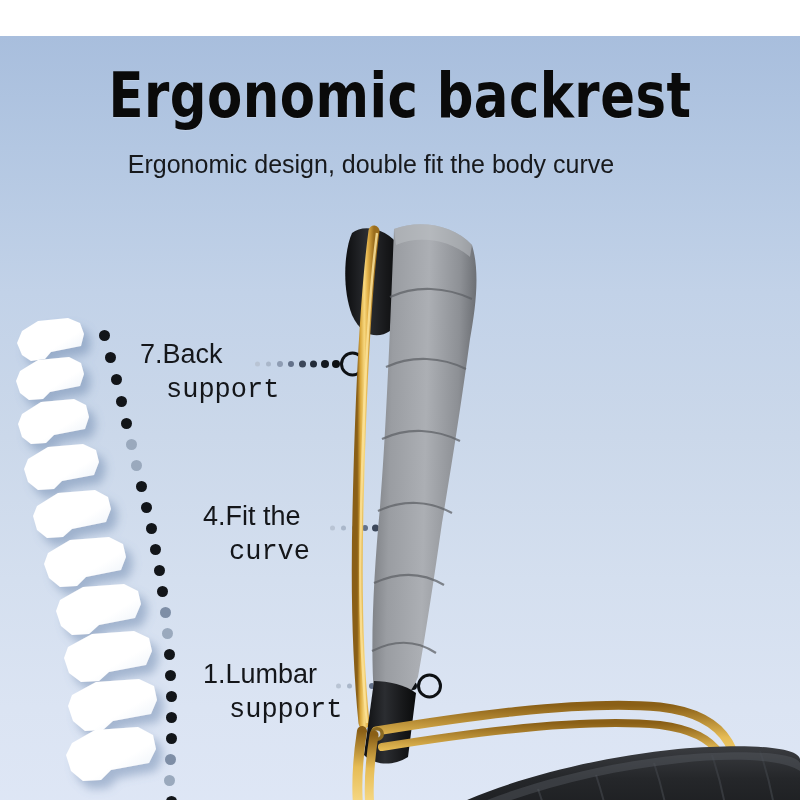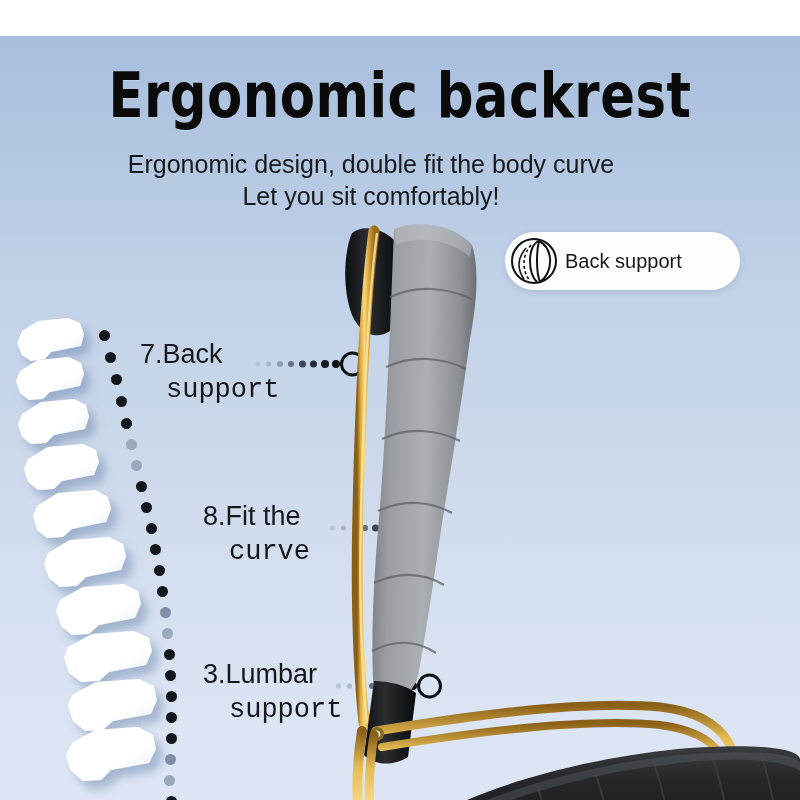--- a/index.html
+++ b/index.html
@@ -82,21 +82,20 @@
 </style>
 </head>
 <body>
 
 <div id="stage">
 
   <div id="title">Ergonomic backrest</div>
 
   <div id="subtitle">
     <div>Ergonomic design, double fit the body curve</div>
-    <div>Let you sit comfortably!</div>
   </div>
 
   <div id="spine">
     <svg width="190" height="520" viewBox="0 0 190 520">
       <defs>
         <filter id="vsh" x="-60%" y="-60%" width="260%" height="260%">
           <feDropShadow dx="7" dy="8" stdDeviation="5" flood-color="#5d7persistent" flood-opacity="0"></feDropShadow>
           <feDropShadow dx="7" dy="8" stdDeviation="5" flood-color="#637ea6" flood-opacity=".45"></feDropShadow>
         </filter>
         <linearGradient id="vg" x1="0" y1="0" x2="1" y2="1">
@@ -162,39 +161,39 @@
       <span class="ld" style="left:44px;width:7px;height:7px;background:#3c4759;"></span>
       <span class="ld" style="left:55px;width:7px;height:7px;background:#242c39;"></span>
       <span class="ld" style="left:66px;width:8px;height:8px;background:#14181f;"></span>
       <span class="ld" style="left:77px;width:8px;height:8px;background:#0d1013;"></span>
       <span class="ring"></span>
     </div>
   </div>
 
   <div class="callout" style="left:203px;top:462px;">
     <div class="ctext">
-      <span>8.Fit the</span>
+      <span>4.Fit the</span>
       <span class="l2i">curve</span>
     </div>
     <div class="leader" style="left:127px;top:22px;width:104px;">
       <span class="ld" style="left:0px; width:5px;height:5px;background:#b9c4d4;"></span>
       <span class="ld" style="left:11px;width:5px;height:5px;background:#aab7ca;"></span>
       <span class="ld" style="left:22px;width:6px;height:6px;background:#8e9cb3;"></span>
       <span class="ld" style="left:32px;width:6px;height:6px;background:#63718a;"></span>
       <span class="ld" style="left:42px;width:7px;height:7px;background:#3c4759;"></span>
       <span class="ld" style="left:52px;width:7px;height:7px;background:#242c39;"></span>
       <span class="ld" style="left:62px;width:8px;height:8px;background:#14181f;"></span>
       <span class="ld" style="left:72px;width:8px;height:8px;background:#0d1013;"></span>
       <span class="ring"></span>
     </div>
   </div>
 
   <div class="callout" style="left:203px;top:620px;">
     <div class="ctext">
-      <span>3.Lumbar</span>
+      <span>1.Lumbar</span>
       <span class="l2i">support</span>
     </div>
     <div class="leader" style="left:133px;top:22px;width:106px;">
       <span class="ld" style="left:0px; width:5px;height:5px;background:#b9c4d4;"></span>
       <span class="ld" style="left:11px;width:5px;height:5px;background:#aab7ca;"></span>
       <span class="ld" style="left:22px;width:6px;height:6px;background:#8e9cb3;"></span>
       <span class="ld" style="left:33px;width:6px;height:6px;background:#63718a;"></span>
       <span class="ld" style="left:43px;width:7px;height:7px;background:#3c4759;"></span>
       <span class="ld" style="left:53px;width:7px;height:7px;background:#242c39;"></span>
       <span class="ld" style="left:63px;width:8px;height:8px;background:#14181f;"></span>
@@ -312,28 +311,18 @@
       <path d="M258 694 C268 686 302 684 316 692 C324 698 322 710 312 716
                C296 724 266 722 258 712 Z" fill="#1a1c1f"></path>
       <rect x="276" y="716" width="20" height="44" rx="5" fill="url(#chrome)"></rect>
       <path d="M252 762 C266 752 306 750 322 760 C334 768 330 784 312 790
                C290 796 258 792 250 780 Z" fill="#17191c"></path>
     </svg>
   </div>
 
   <div id="badges">
 
-    <div class="badge w1">
-      <svg class="bicon" viewBox="0 0 58 58">
-        <circle cx="29" cy="29" r="22" fill="none" stroke="#131417" stroke-width="2"></circle>
-        <path d="M33 9 C27 13 25 20 25 29 C25 38 27 45 32 50" fill="none" stroke="#131417" stroke-width="2"></path>
-        <path d="M34 9 C40 12 44 18 45 26 C46 36 42 45 35 50 C33 45 32 38 32 29 C32 20 33 13 34 9 Z" fill="#ffffff" stroke="#131417" stroke-width="2"></path>
-        <path d="M26 13 C21 19 19 25 19 31 C19 38 21 44 25 49" fill="none" stroke="#131417" stroke-width="1.6" stroke-dasharray="3 2.6"></path>
-        <path d="M21 16 C16 22 14 27 14 32 C14 38 16 43 19 47" fill="none" stroke="#131417" stroke-width="1.6"></path>
-      </svg>
-      <span class="blabel">Back support</span>
-    </div>
 
 
 
   </div>
 
 </div>
 
 </body></html>

